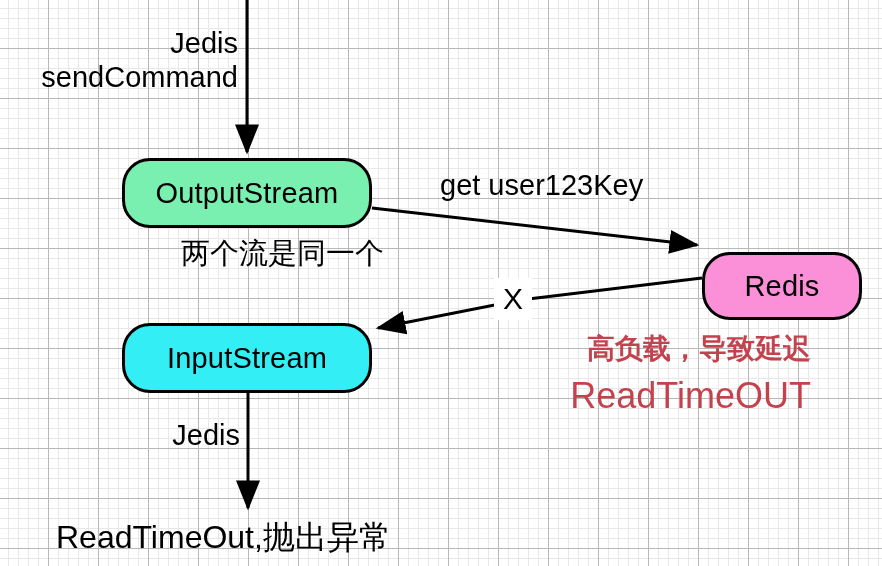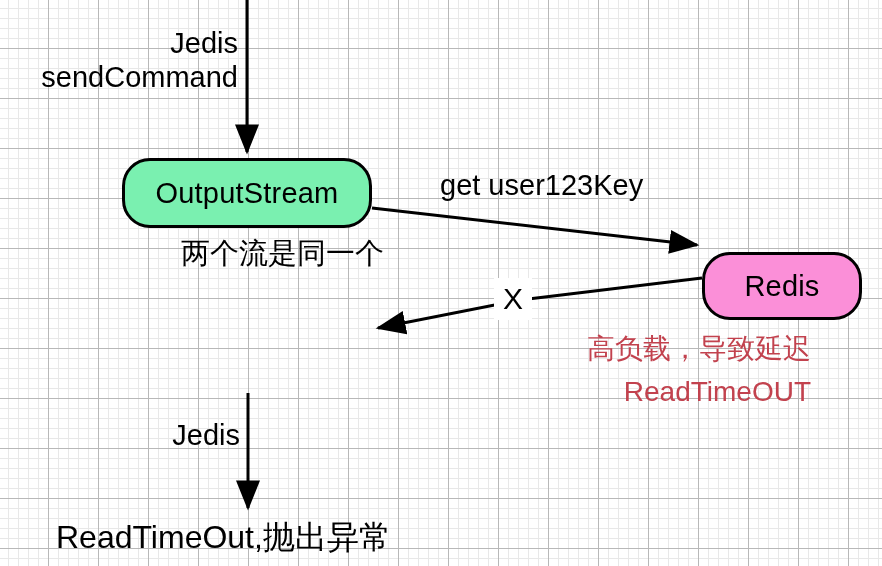--- a/index.html
+++ b/index.html
@@ -88,25 +88,26 @@
     font-size: 29px;
   }
   #label-readtimeout-throw {
     left: 56px; top: 519px;
     font-size: 32px;
   }
   #label-high-load {
     left: 551px; top: 332px;
     width: 260px;
     font-size: 28px;
+    font-weight: bold;
   }
   #label-readtimeout-red {
     left: 551px; top: 375px;
     width: 260px;
-    font-size: 28px;
+    font-size: 36px;
   }
   #marker-x {
     left: 494px; top: 278px;
     width: 38px; height: 42px;
     background: #ffffff;
     font-size: 30px;
     display: flex;
     align-items: center;
     justify-content: center;
   }
@@ -130,20 +131,23 @@
     <line x1="702" y1="278" x2="520" y2="300" stroke="#000000" stroke-width="3"></line>
     <line x1="510" y1="302" x2="378" y2="328" stroke="#000000" stroke-width="3" marker-end="url(#arrowhead)"></line>
 
     <line x1="248" y1="393" x2="248" y2="508" stroke="#000000" stroke-width="3" marker-end="url(#arrowhead)"></line>
   </svg>
 
   <div class="node" id="node-outputstream">
     <span>OutputStream</span>
   </div>
 
+  <div class="node" id="node-inputstream">
+    <span>InputStream</span>
+  </div>
 
   <div class="node" id="node-redis">
     <span>Redis</span>
   </div>
 
   <div class="label" id="label-send-command">
     <div>Jedis</div>
     <div>sendCommand</div>
   </div>
 

